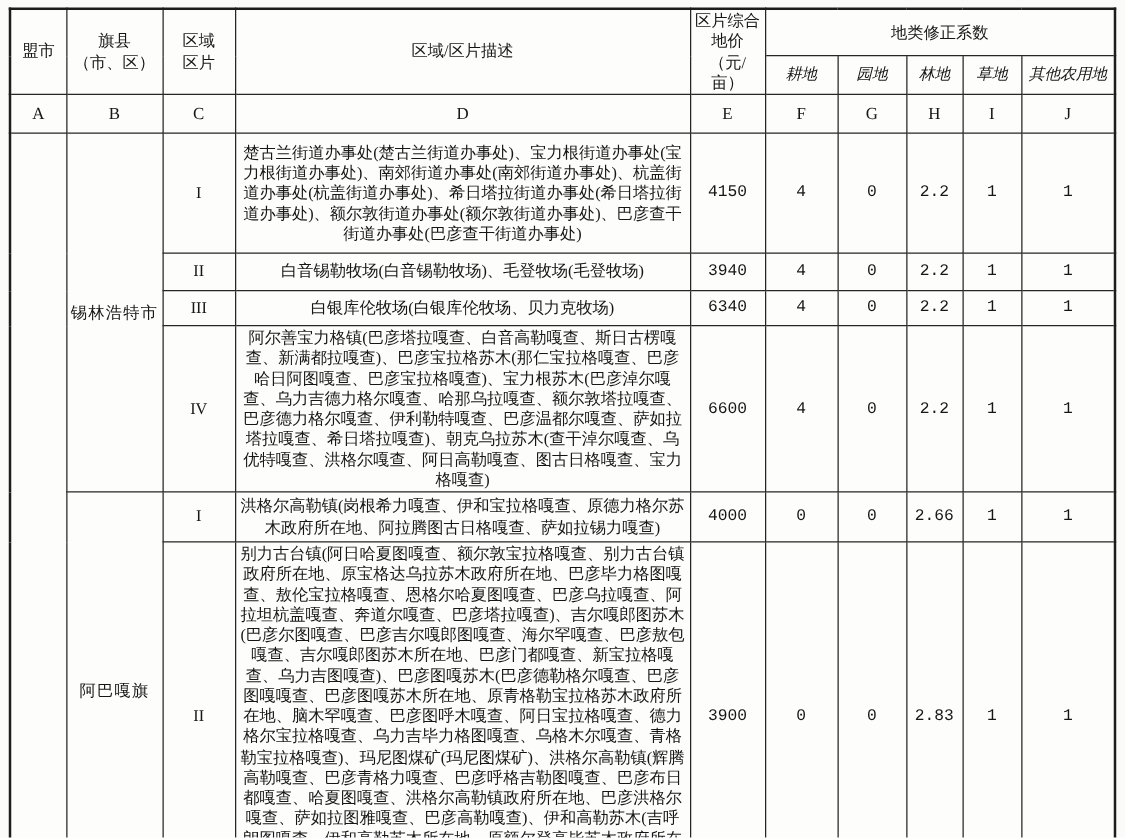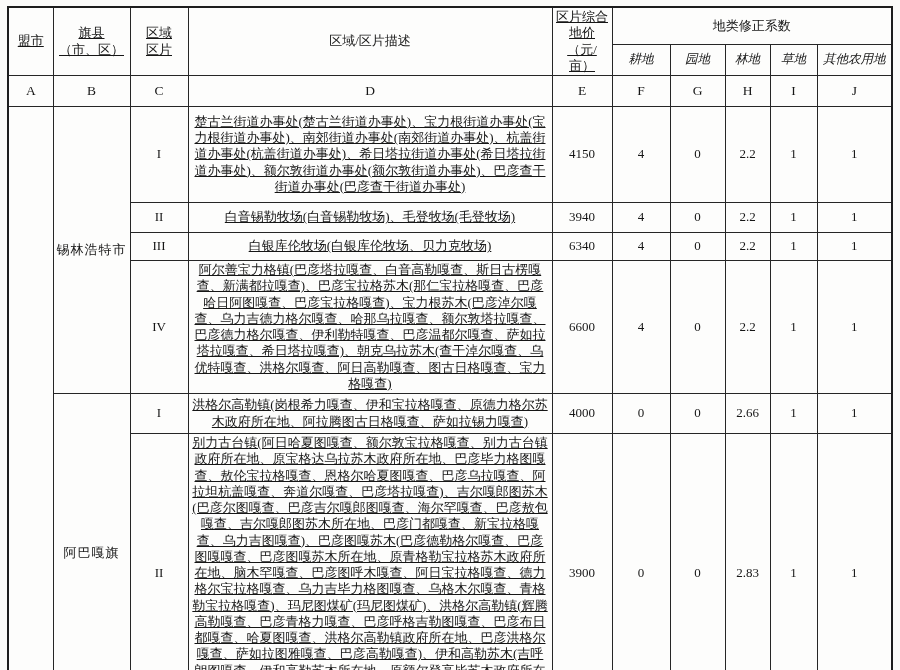--- a/index.html
+++ b/index.html
@@ -30,32 +30,31 @@
   table.grid{border:2px solid #1d1d1d;}
   tr.h1 th{height:30px;}
   tr.h2 th{height:24px;font-size:12.5px;font-style:italic;}
   tr.letters td{height:28px;font-size:13.5px;}
   tr.r1{height:96px;}
   tr.r2{height:30px;}
   tr.r3{height:28px;margin-top:20px;}
   tr.r4{height:121px;}
   tr.r5{height:40px;}
   tr.r6{height:253px;}
-  .pre{white-space:pre-line;text-decoration:underline;}
+  .pre{white-space:pre-line;}
   td.desc{
     text-align:justify;
     text-justify:inter-ideograph;
     font-size:12px;
     line-height:15.3px;
     padding:2px 4px;
-    text-decoration:underline;
   }
   td.zone{font-size:13.5px;}
   td.city{font-size:13.5px;letter-spacing:1px;margin-left:12px;}
-  td.num{font-size:13px;}
+  td.num{font-size:13px;font-family:Liberation Mono, monospace;}
 </style>
 </head>
 <body>
 
 <div class="page">
   <table class="grid">
     <colgroup>
       <col style="width:45px">
         <col style="width:77px">
         <col style="width:58px">

